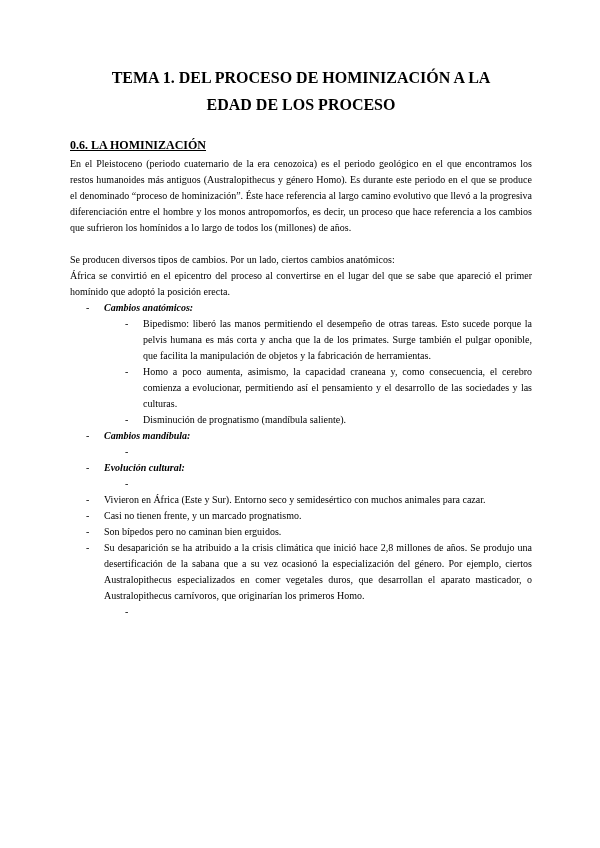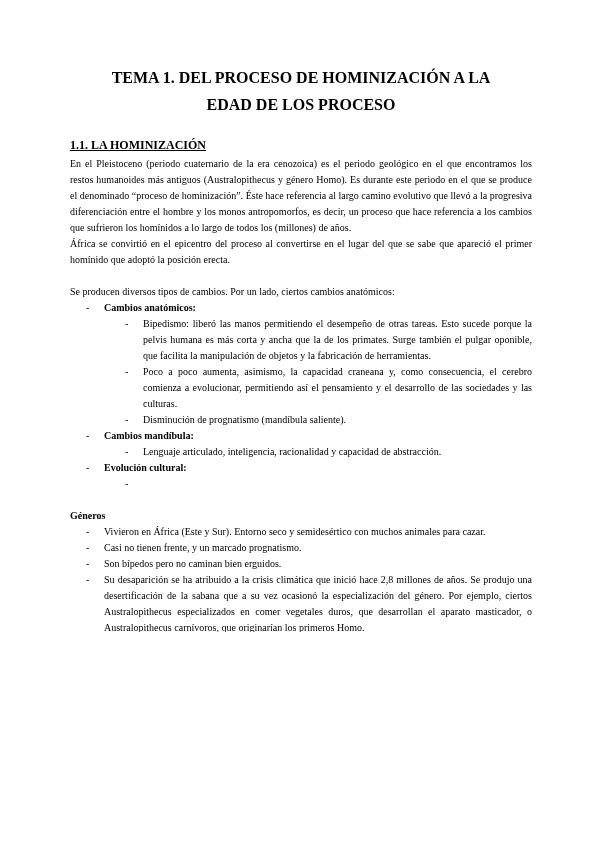--- a/index.html
+++ b/index.html
@@ -29,87 +29,85 @@
     font-weight: bold;
     text-decoration: underline;
     margin-bottom: 3px;
   }
   .body-para, .li {
     font-size: 10px;
     line-height: 16px;
     text-align: justify;
   }
   .spaced { margin-top: 16px; }
-  .bold { font-weight: bold; }
+  .bold { font-weight: bold; font-style: italic; }
   .li { display: flex; }
   .dash {
     flex: 0 0 18px;
     width: 18px;
   }
   .l1 { padding-left: 16px; }
   .l2 { padding-left: 55px; }
   .li-text { flex: 1 1 auto; }
 </style>
 </head>
 <body>
 
 <div class="page">
 
   <h1 class="title">
     <span class="title-line">TEMA 1. DEL PROCESO DE HOMINIZACIÓN A LA</span>
     <span class="title-line">EDAD DE LOS PROCESO</span>
   </h1>
 
-  <h2 class="section-heading">1.1. LA HOMINIZACIÓN</h2>
+  <h2 class="section-heading">0.6. LA HOMINIZACIÓN</h2>
 
   <p class="body-para">En el Pleistoceno (periodo cuaternario de la era cenozoica) es el periodo geológico en el que encontramos los restos humanoides más antiguos (Australopithecus y género Homo). Es durante este periodo en el que se produce el denominado “proceso de hominización”. Éste hace referencia al largo camino evolutivo que llevó a la progresiva diferenciación entre el hombre y los monos antropomorfos, es decir, un proceso que hace referencia a los cambios que sufrieron los homínidos a lo largo de todos los (millones) de años.</p>
 
+  <p class="body-para spaced">Se producen diversos tipos de cambios. Por un lado, ciertos cambios anatómicos:</p>
+
   <p class="body-para">África se convirtió en el epicentro del proceso al convertirse en el lugar del que se sabe que apareció el primer homínido que adoptó la posición erecta.</p>
-
-  <p class="body-para spaced">Se producen diversos tipos de cambios. Por un lado, ciertos cambios anatómicos:</p>
 
   <div>
 
     <div class="li l1">
       <span class="dash">-</span>
       <div class="li-text bold">Cambios anatómicos:</div>
     </div>
     <div class="li l2">
       <span class="dash">-</span>
       <div class="li-text">Bipedismo: liberó las manos permitiendo el desempeño de otras tareas. Esto sucede porque la pelvis humana es más corta y ancha que la de los primates. Surge también el pulgar oponible, que facilita la manipulación de objetos y la fabricación de herramientas.</div>
     </div>
     <div class="li l2">
       <span class="dash">-</span>
-      <div class="li-text">Poco a poco aumenta, asimismo, la capacidad craneana y, como consecuencia, el cerebro comienza a evolucionar, permitiendo así el pensamiento y el desarrollo de las sociedades y las culturas.</div>
+      <div class="li-text">Homo a poco aumenta, asimismo, la capacidad craneana y, como consecuencia, el cerebro comienza a evolucionar, permitiendo así el pensamiento y el desarrollo de las sociedades y las culturas.</div>
     </div>
     <div class="li l2">
       <span class="dash">-</span>
       <div class="li-text">Disminución de prognatismo (mandíbula saliente).</div>
     </div>
 
     <div class="li l1">
       <span class="dash">-</span>
       <div class="li-text bold">Cambios mandíbula:</div>
     </div>
     <div class="li l2">
       <span class="dash">-</span>
-      <div class="li-text">Lenguaje articulado, inteligencia, racionalidad y capacidad de abstracción.</div>
     </div>
 
     <div class="li l1">
       <span class="dash">-</span>
       <div class="li-text bold">Evolución cultural:</div>
     </div>
     <div class="li l2">
       <span class="dash">-</span>
     </div>
 
   </div>
 
-  <p class="body-para bold spaced">Géneros</p>
 
 
   <div>
 
     <div class="li l1">
       <span class="dash">-</span>
       <div class="li-text">Vivieron en África (Este y Sur). Entorno seco y semidesértico con muchos animales para cazar.</div>
     </div>
     <div class="li l1">
       <span class="dash">-</span>

